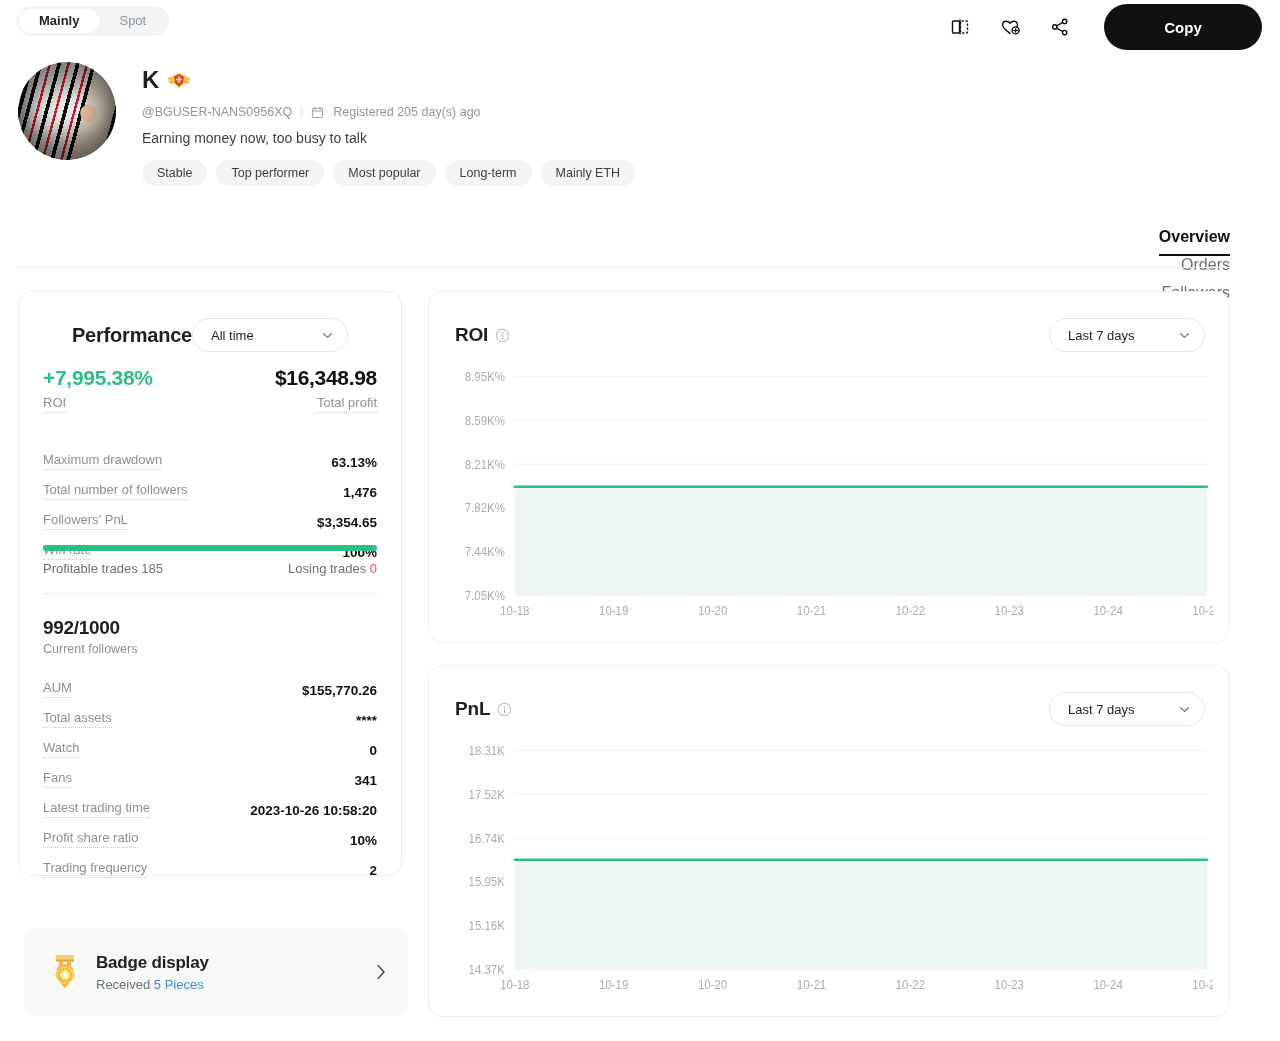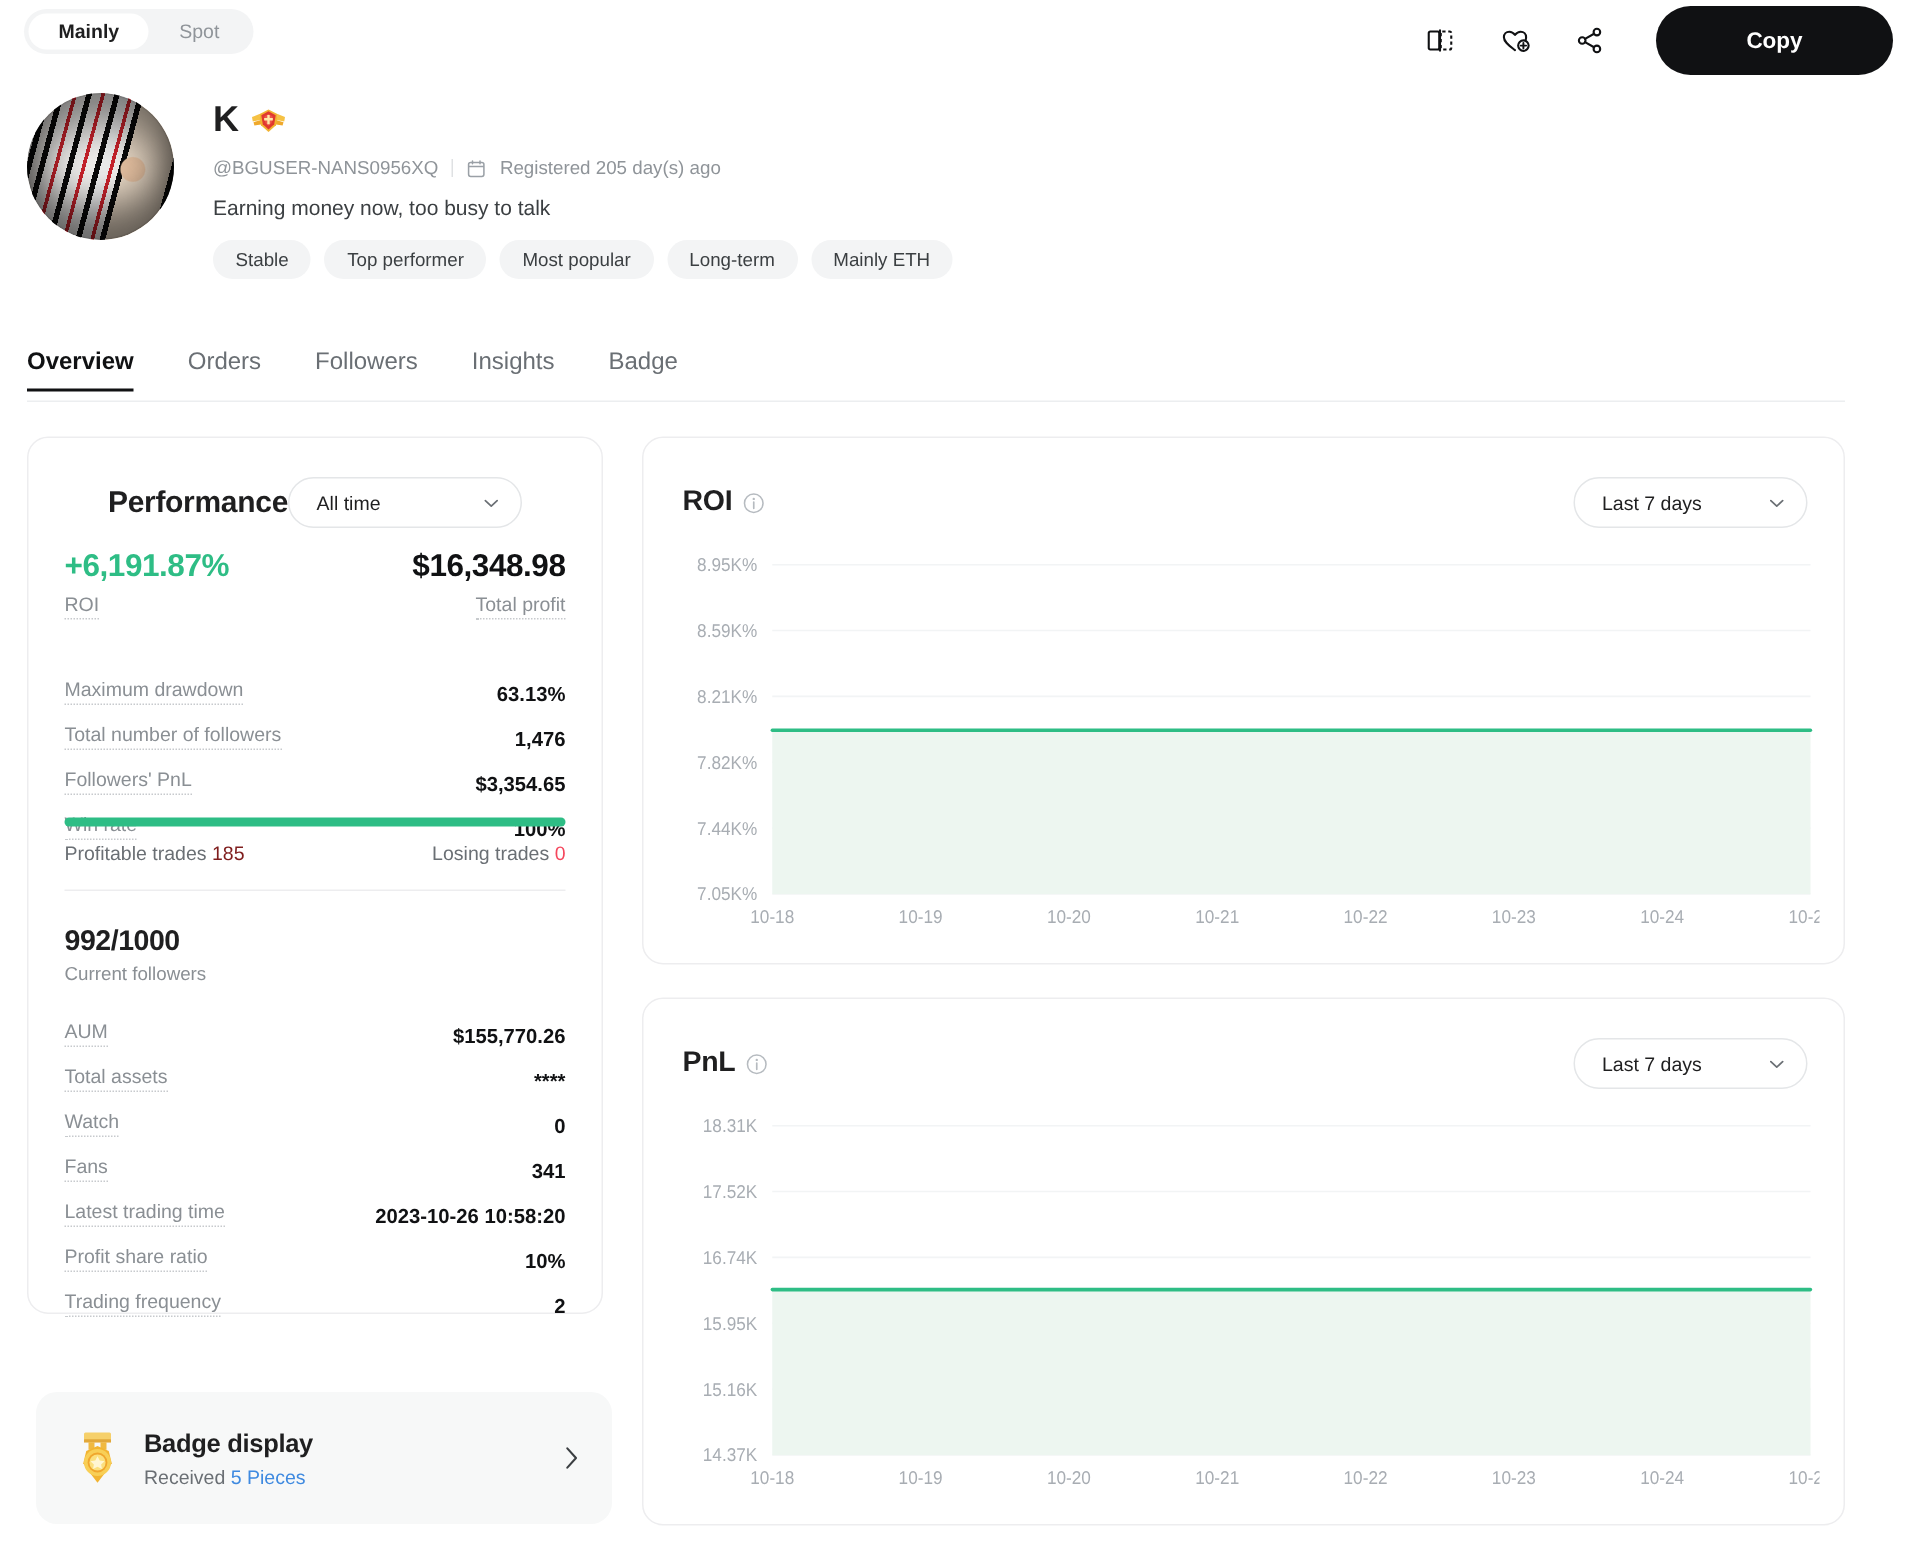--- a/index.html
+++ b/index.html
@@ -68,21 +68,21 @@
   .icon-btn svg { display: block; }
   .copy-btn {
     margin-left: 6px; width: 158px; height: 46px; border-radius: 23px;
     background: #101113; color: #ffffff; font-size: 15px; font-weight: 700;
     display: flex; align-items: center; justify-content: center; cursor: pointer; border: none;
     font-family: inherit;
   }
 
   
   .tabs { position: absolute; left: 18px; top: 228px; width: 1212px; height: 40px; }
-  .tabs-inner { display: flex; gap: 36px; align-items: center; height: 38px; }
+  .tabs-inner { display: flex; align-items: flex-end; height: 38px; flex-direction: column; }
   .tab { font-size: 16px; color: #6a6f74; cursor: pointer; padding-bottom: 10px; position: relative; }
   .tab.active { color: #101113; font-weight: 700; }
   .tab.active::after {
     content: ""; position: absolute; left: 0; right: 0; bottom: 0; height: 2px; background: #101113;
   }
   .tabs-rule { position: absolute; left: 0; right: 0; bottom: 0; height: 1px; background: #eceef0; }
 
   
   .card { position: absolute; background: #fff; border: 1px solid #ededef; border-radius: 14px; }
   .left-card { left: 18px; top: 291px; width: 384px; height: 585px; }
@@ -116,21 +116,21 @@
 
   .stat-rows { position: absolute; left: 24px; right: 24px; top: 148px; }
   .stat-row {
     display: flex; align-items: flex-end; justify-content: space-between; height: 30px;
   }
   .stat-val { font-size: 13.5px; font-weight: 700; color: #101113; }
 
   .bar-wrap { position: absolute; left: 24px; right: 24px; top: 253px; }
   .bar { height: 6px; border-radius: 3px; background: #2ebd85; width: 100%; }
   .bar-legend { display: flex; justify-content: space-between; margin-top: 10px; font-size: 13px; color: #6a6f74; }
-  .bar-legend .win { color: #7f1d1d; }
+  .bar-legend .win { color: #737373; }
   .bar-legend .lose { color: #f5465c; }
 
   .divider { position: absolute; left: 24px; right: 24px; top: 301px; height: 1px; background: #ededef; }
 
   .followers-block { position: absolute; left: 24px; top: 325px; }
   .followers-count { font-size: 19px; font-weight: 700; letter-spacing: -.3px; }
   .followers-sub { font-size: 12.5px; color: #8a8f94; margin-top: 3px; }
 
   .stat-rows2 { position: absolute; left: 24px; right: 24px; top: 376px; }
 
@@ -249,21 +249,21 @@
       <div class="select" style="width:156px">
         <span>All time</span>
         <svg class="chev" viewBox="0 0 12 8">
           <path d="M1.5 2 L6 6.2 L10.5 2" fill="none" stroke="#6a6f74" stroke-width="1.3" stroke-linecap="round" stroke-linejoin="round"></path>
         </svg>
       </div>
     </div>
 
     <div class="hero">
       <div class="hero-row">
-        <span class="hero-roi">+6,191.87%</span>
+        <span class="hero-roi">+7,995.38%</span>
         <span class="hero-profit">$16,348.98</span>
       </div>
       <div class="hero-labels">
         <span class="dot-label">ROI</span>
         <span class="dot-label">Total profit</span>
       </div>
     </div>
 
     <div class="stat-rows">
       <div class="stat-row">

